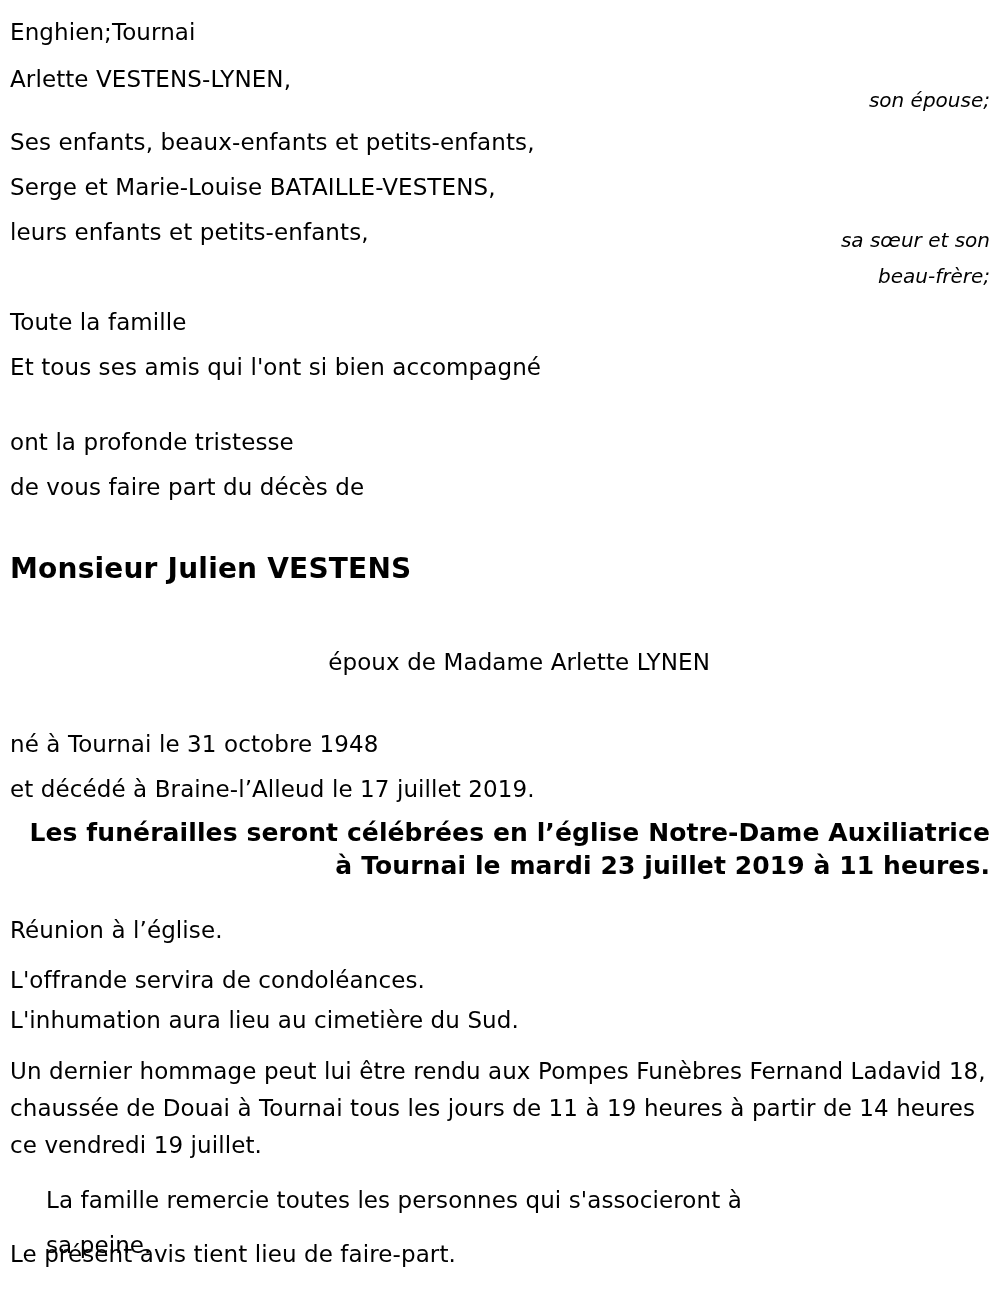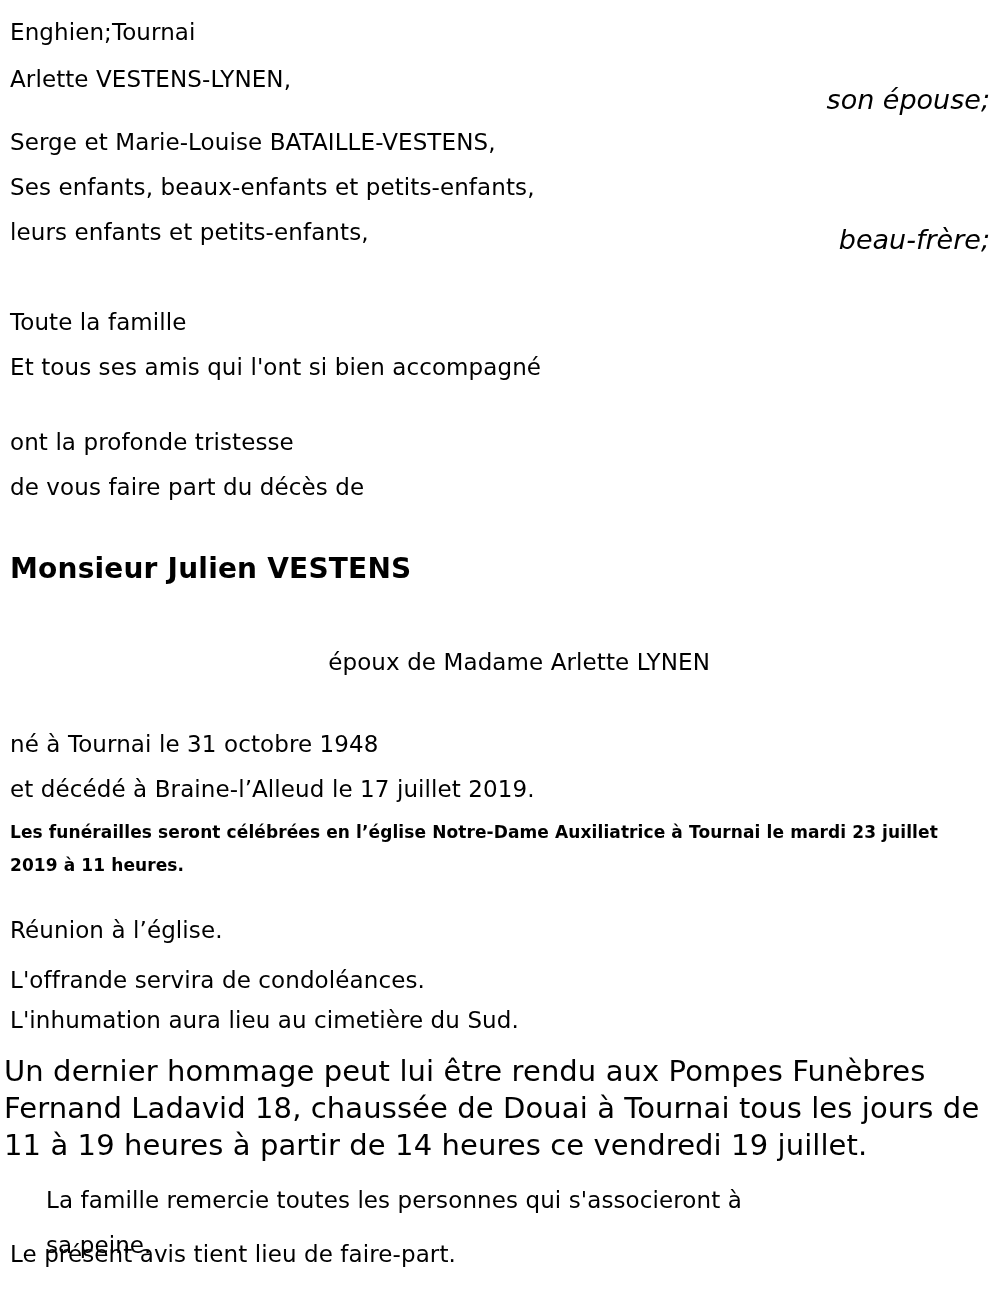--- a/index.html
+++ b/index.html
@@ -39,21 +39,21 @@
     width: 700px;
     text-align: left;
   }
 
   .right-note {
     position: absolute;
     right: 10px;
     width: 420px;
     text-align: right;
     font-style: italic;
-    font-size: 27px;
+    font-size: 20px;
     line-height: 36px;
   }
 
   
   #row-place      { top: 10px; }
   #row-spouse     { top: 57px; }
   #note-spouse    { top: 82px; }
 
   #row-children   { top: 120px; }
   #note-sister    { top: 222px; }
@@ -74,36 +74,37 @@
   }
 
   #row-spouse-of  { top: 640px; text-align: right; }
   #row-birth      { top: 722px; }
 
   #bold-funeral {
     position: absolute;
     left: 10px;
     top: 816px;
     width: 980px;
-    font-size: 17px;
+    font-size: 25px;
     font-weight: bold;
     line-height: 33px;
     letter-spacing: 0.1px;
+    text-align: right;
   }
 
   #row-church     { top: 908px; }
   #row-offering   { top: 958px; }
   #row-burial     { top: 998px; }
 
   #para-homage {
     position: absolute;
-    left: 4px;
+    left: 10px;
     top: 1053px;
     width: 980px;
-    font-size: 29px;
+    font-size: 23px;
     line-height: 37px;
     letter-spacing: 0.1px;
   }
 
   #row-thanks     { top: 1178px; margin-left: 36px; }
   #row-faire-part { top: 1232px; }
 
   .block-line { display: block; }
 </style>
 </head>
@@ -111,26 +112,27 @@
 
 <div class="notice">
 
   <div class="left-col line" id="row-place">Enghien;Tournai</div>
 
   <div class="left-col line" id="row-spouse">Arlette VESTENS-LYNEN,</div>
 
   <div class="right-note" id="note-spouse">son épouse;</div>
 
   <div class="left-col" id="row-children">
+    <span class="line block-line">Ses enfants, beaux-enfants et petits-enfants,</span>
     <span class="line block-line">Serge et Marie-Louise BATAILLE-VESTENS,</span>
-    <span class="line block-line">Ses enfants, beaux-enfants et petits-enfants,</span>
     <span class="line block-line">leurs enfants et petits-enfants,</span>
   </div>
 
   <div class="right-note" id="note-sister">
+    <span class="block-line">sa sœur et son</span>
     <span class="block-line">beau-frère;</span>
   </div>
 
   <div class="left-col" id="row-family">
     <span class="line block-line">Toute la famille</span>
     <span class="line block-line">Et tous ses amis qui l'ont si bien accompagné</span>
   </div>
 
   <div class="left-col" id="row-sorrow">
     <span class="line block-line">ont la profonde tristesse</span>

